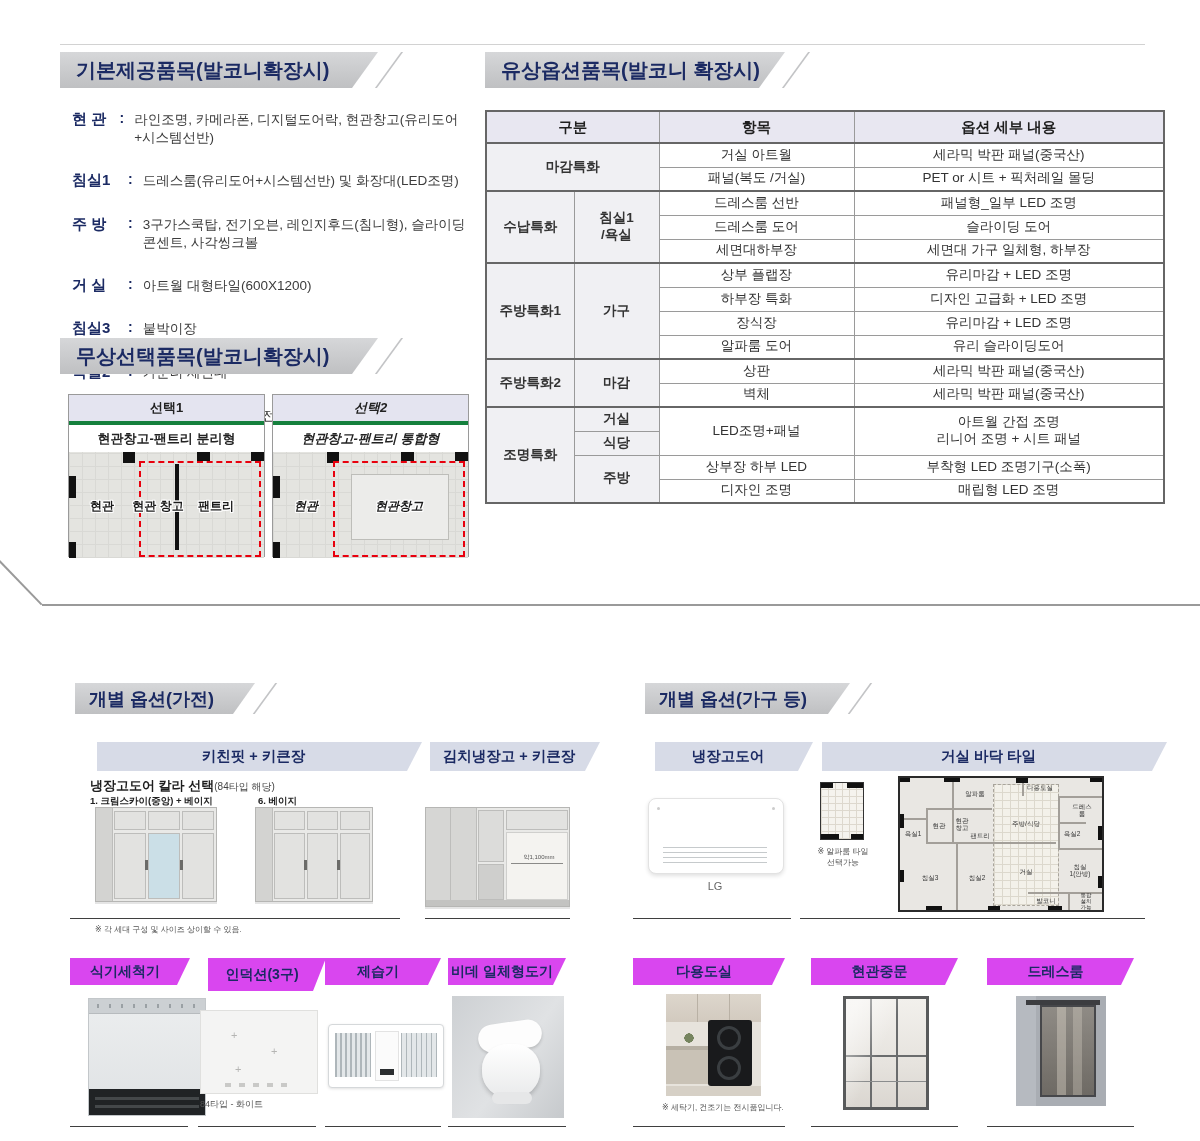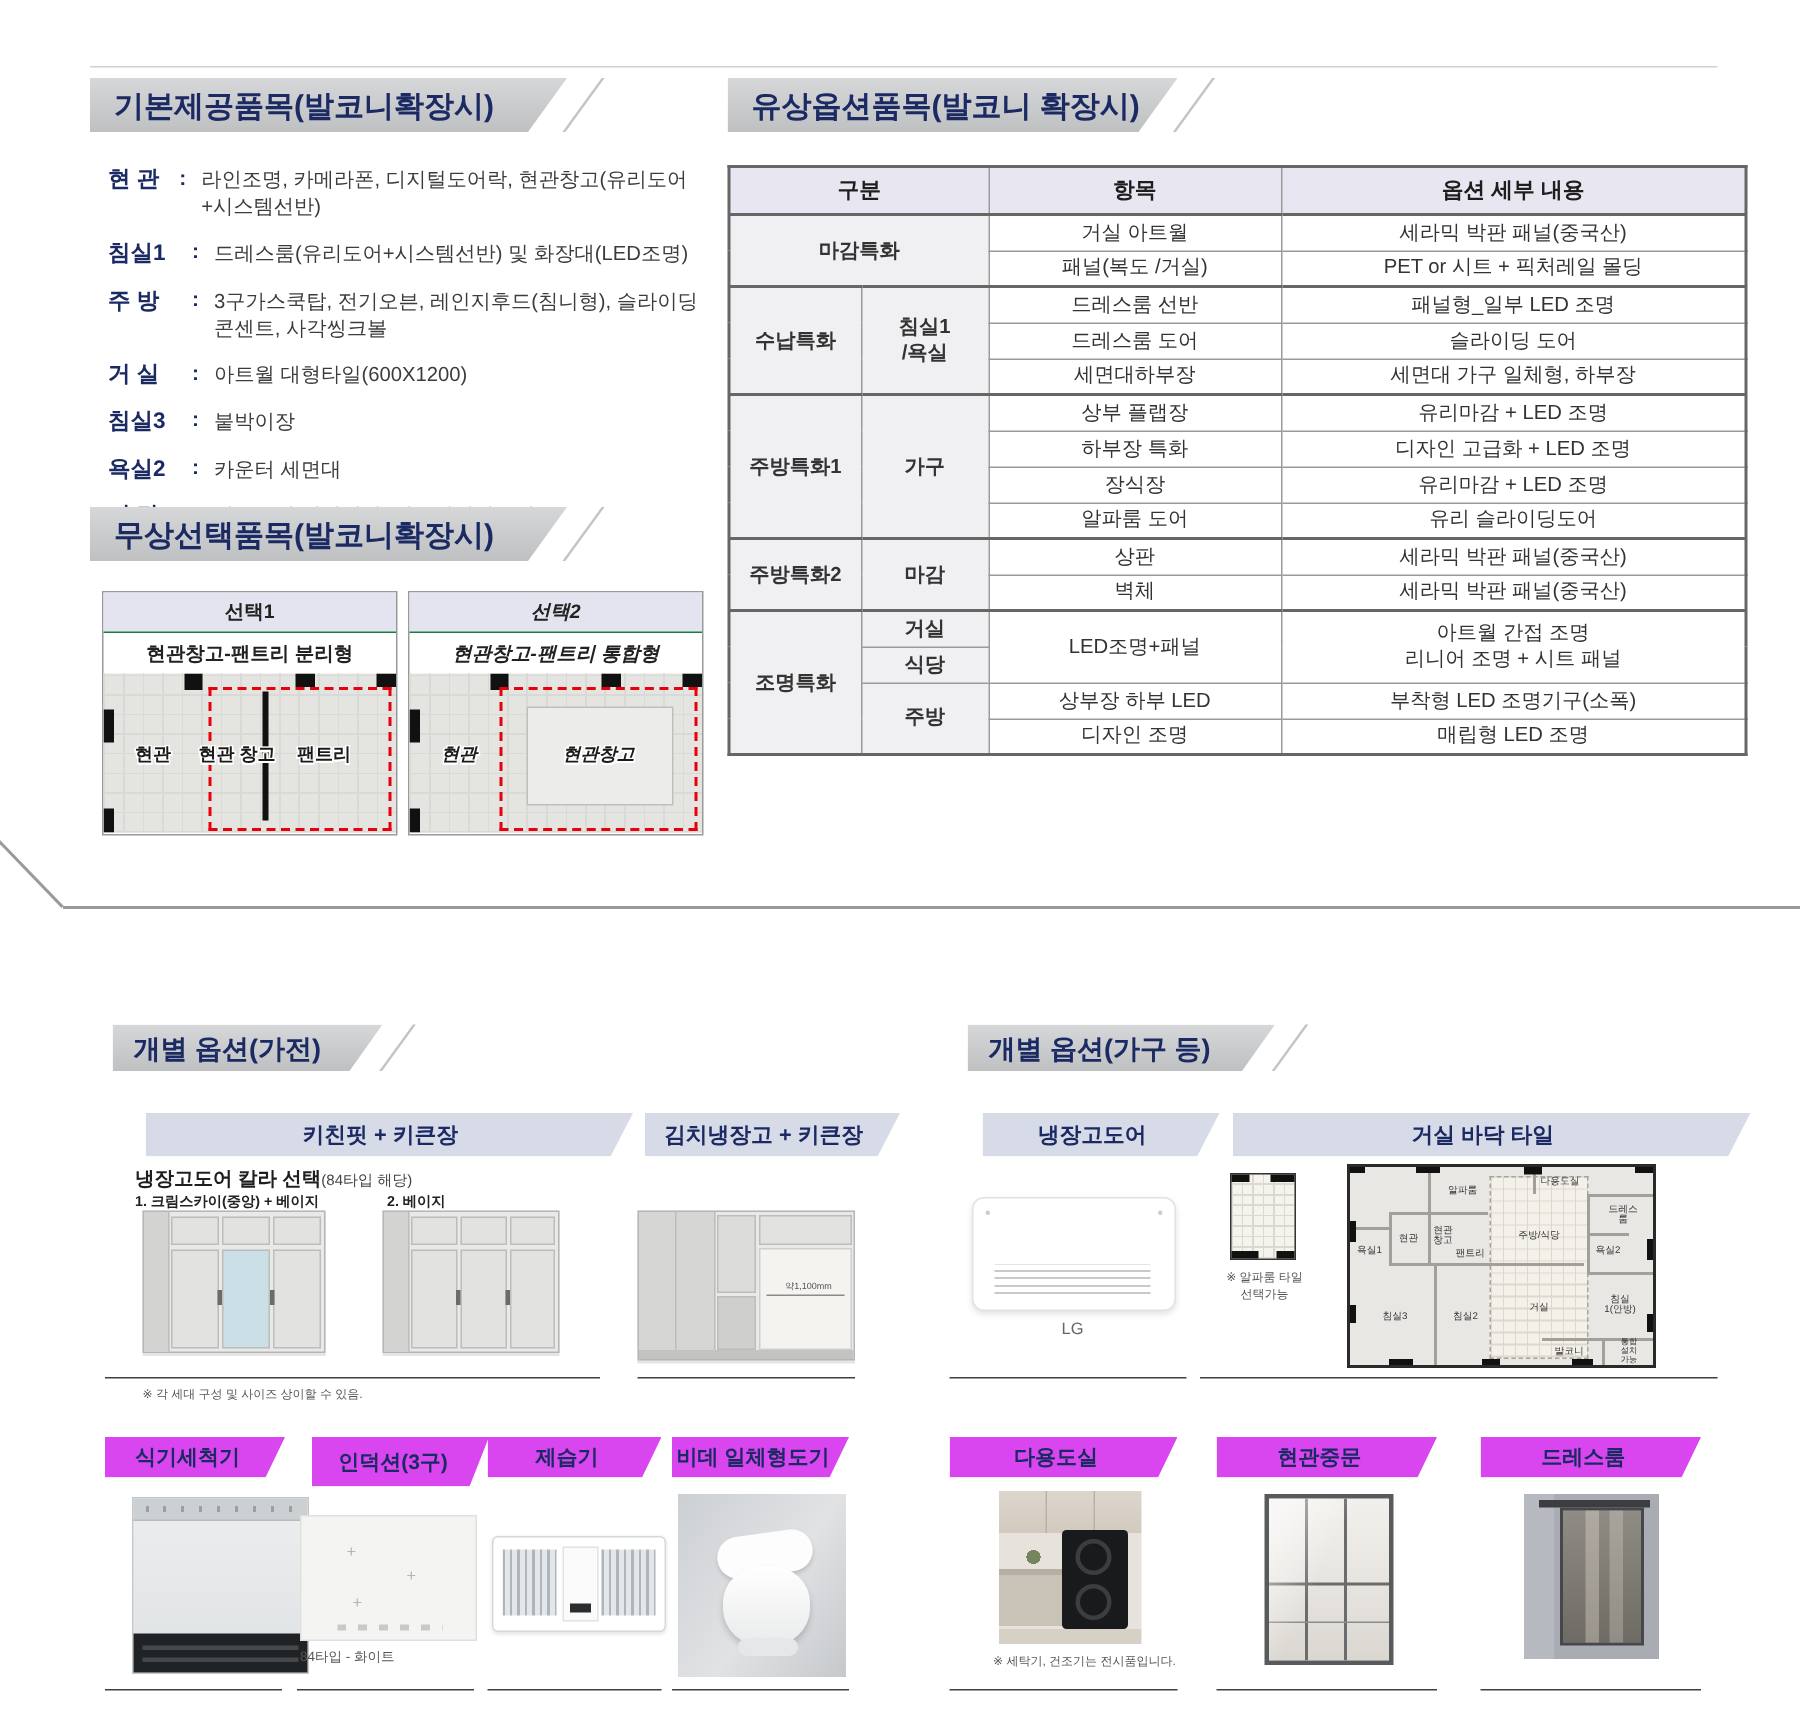--- a/index.html
+++ b/index.html
@@ -15,28 +15,28 @@
   .bw.md .fill{background:linear-gradient(180deg,#d6d7d9,#bfc0c2);
        clip-path:polygon(0 0,100% 0,calc(100% - 22px) 100%,0 100%);padding-left:14px;font-size:18px;}
   .bw.sm .fill{background:#d7dbe7;clip-path:polygon(0 0,100% 0,calc(100% - 15px) 100%,0 100%);
        justify-content:center;font-size:14.5px;padding-right:12px;margin-left:22px;}
   .bw.xs .fill{background:#d946ef;clip-path:polygon(0 0,100% 0,calc(100% - 13px) 100%,0 100%);
        justify-content:center;font-size:14px;padding-right:10px;}
   .bw .slash{position:absolute;top:0;height:100%;width:2px;background:#c3c4c6;}
   .bw.lg .slash{right:-12px;transform:skewX(-36deg);}
   .bw.md .slash{right:-11px;transform:skewX(-36deg);}
   
-  .bi-list{display:flex;flex-direction:column;gap:12px;}
+  .bi-list{display:flex;flex-direction:column;gap:24px;}
   .bi-row{display:flex;gap:4px;align-items:flex-start;}
   .bi-label{display:inline-block;width:52px;color:#1b2a63;font-weight:bold;font-size:15px;white-space:nowrap;}
   .bi-colon{color:#1b2a63;font-weight:bold;font-size:14px;margin-right:6px;}
   .bi-text{font-size:13.5px;color:#3c3c3c;line-height:1.35;padding-top:1px;}
   
   .fcard{position:absolute;width:197px;height:163px;border:1px solid #9a9a9a;background:#fff;box-sizing:border-box;}
-  .fcard .hd{height:26px;background:#e4e4f0;border-bottom:1px solid #15803d;display:flex;align-items:center;justify-content:center;
+  .fcard .hd{height:26px;background:#e4e4f0;border-bottom:4px solid #15803d;display:flex;align-items:center;justify-content:center;
        font-weight:bold;font-size:13px;color:#222;}
   .fcard .ds{height:27px;display:flex;align-items:center;justify-content:center;font-weight:bold;font-size:13px;color:#222;}
   .fplan{position:relative;height:106px;background:
        repeating-linear-gradient(0deg,#d9d9d5 0 1px,transparent 1px 13px),
        repeating-linear-gradient(90deg,#d9d9d5 0 1px,transparent 1px 13px),#e4e4e0;overflow:hidden;}
   .wall{position:absolute;background:#111;}
   .redbox{position:absolute;border:2px dashed #e8000d;}
   .rlabel{position:absolute;transform:translate(-50%,-50%);font-weight:800;font-size:12px;color:#1a1a1a;text-align:center;line-height:1.05;
        text-shadow:-1px -1px 0 #fff,1px -1px 0 #fff,-1px 1px 0 #fff,1px 1px 0 #fff,0 1px 0 #fff,0 -1px 0 #fff,1px 0 0 #fff,-1px 0 0 #fff;}
   
@@ -255,21 +255,21 @@
     <div class="fill">키친핏 + 키큰장</div>
   </div>
   <div class="bw sm" style="left:408px;top:742px;width:170px;height:29px;">
     <div class="fill">김치냉장고 + 키큰장</div>
   </div>
 
   <div class="abs" style="left:90px;top:777px;font-size:13px;font-weight:bold;color:#1e1e1e;">
     <span>냉장고도어 칼라 선택</span><span style="font-size:10px;font-weight:normal;color:#444;">(84타입 해당)</span>
   </div>
   <div class="abs" style="left:90px;top:795px;font-size:9.5px;font-weight:bold;color:#222;">1. 크림스카이(중앙) + 베이지</div>
-  <div class="abs" style="left:258px;top:795px;font-size:9.5px;font-weight:bold;color:#222;">2. 베이지</div>
+  <div class="abs" style="left:258px;top:795px;font-size:9.5px;font-weight:bold;color:#222;">6. 베이지</div>
 
   <div class="cab" style="left:95px;top:807px;width:122px;height:95px;">
     <div style="position:absolute;left:0;top:0;width:16px;height:93px;background:#d3d3d1;border-right:1px solid #bdbdbb;"></div>
     <div class="door" style="left:18px;top:3px;width:32px;height:19px;"></div>
     <div class="door" style="left:52px;top:3px;width:32px;height:19px;"></div>
     <div class="door" style="left:86px;top:3px;width:32px;height:19px;"></div>
     <div class="door" style="left:18px;top:25px;width:32px;height:66px;"></div>
     <div class="door" style="left:52px;top:25px;width:32px;height:66px;background:#cbdfe7;"></div>
     <div class="door" style="left:86px;top:25px;width:32px;height:66px;"></div>
     <div class="handle" style="left:49px;top:52px;"></div>

